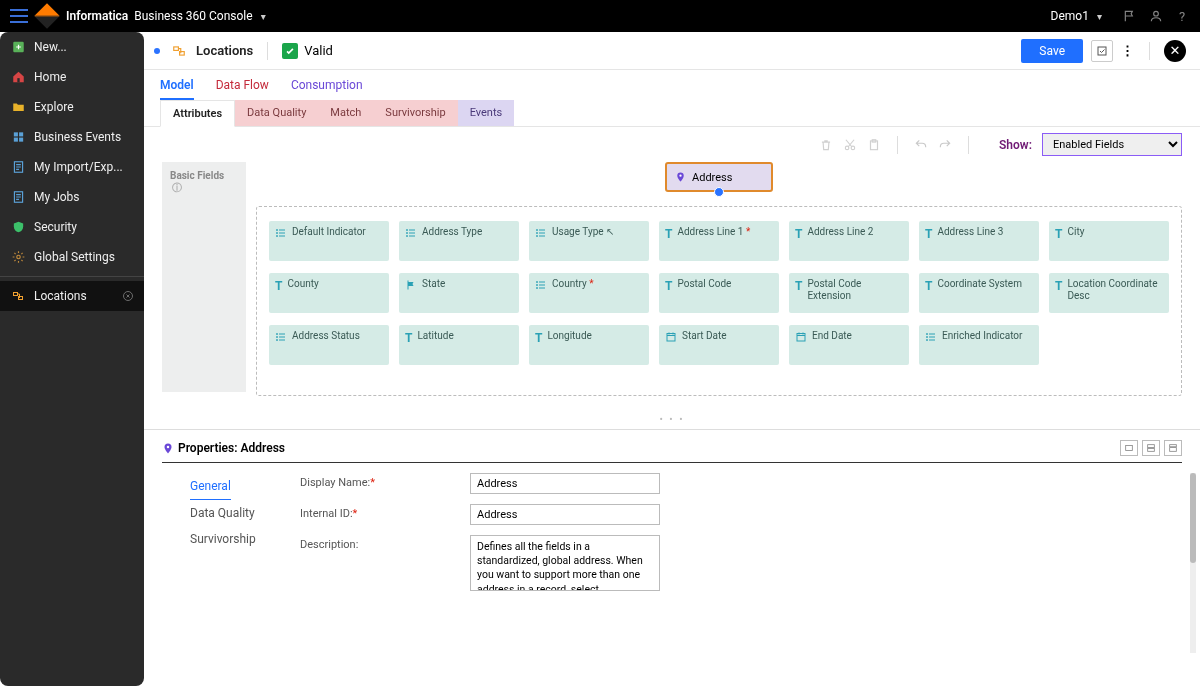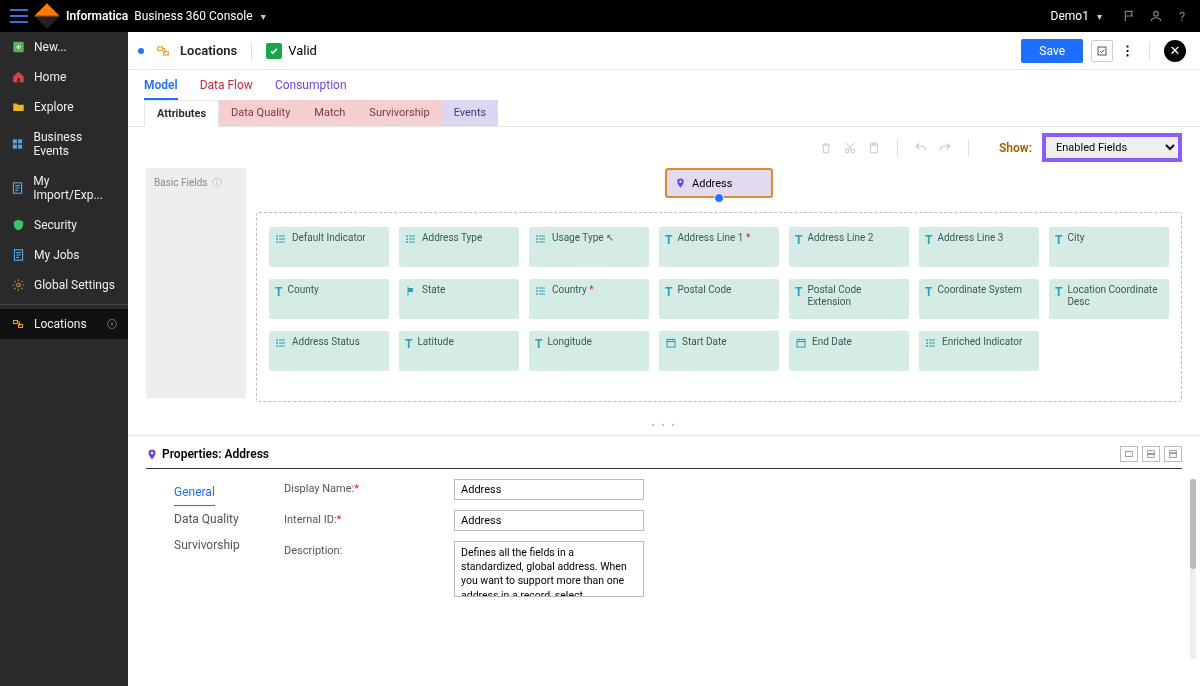--- a/index.html
+++ b/index.html
@@ -8,21 +8,21 @@
   .hamburger { width: 18px; height: 14px; display: flex; flex-direction: column; justify-content: space-between; margin-right: 10px; cursor: pointer; }
   .hamburger span { display: block; height: 2px; background: #3a6fd8; }
   .logo { width: 18px; height: 18px; background: linear-gradient(135deg,#ff7b00 45%,#222 55%); transform: rotate(45deg); margin-right: 10px; }
   .brand { font-weight: 600; margin-right: 6px; }
   .product { margin-right: 4px; }
   .chev { font-size: 10px; opacity:.8; margin-left:4px;}
   .topbar .spacer { flex: 1; }
   .user { margin-right: 10px; display:flex; align-items:center; gap:4px;margin-left:24px;}
   .topicon { width: 16px; height: 16px; display:inline-flex; align-items:center; justify-content:center; opacity:.7; margin-left:10px;}
   .app { display: flex; height: calc(686px - 32px); }
-  .sidebar { width: 160px; background: #2a2a2a; color: #eee; font-size: 12px; }
+  .sidebar { width: 160px; background: #2a2a2a; color: #eee; font-size: 12px; border-radius: 8px; }
   .sb-item { display: flex; align-items: center; padding: 8px 10px; gap: 8px; cursor: pointer; }
   .sb-item.active { background: #111; }
   .sb-ico { width: 16px; height: 14px; display:inline-flex; align-items:center; justify-content:center; }
   .sb-close { margin-left:auto; opacity:.6; }
   .main { flex: 1; display: flex; flex-direction: column; position: relative; }
   .pagehdr { height: 38px; border-bottom: 1px solid #e5e5e5; display: flex; align-items: center; padding: 0 14px 0 10px; gap: 8px; font-size: 13px; }
   .dotblue { width:6px;height:6px;border-radius:50%;background:#2b73ff; margin-right:2px;}
   .iconbox { width:18px;height:18px;display:inline-flex;align-items:center;justify-content:center;}
   .page-title { font-weight:600; color:#222; }
   .vsep { width:1px; height:18px; background:#ddd; margin:0 6px; }
@@ -38,24 +38,24 @@
   .tabs1 .t.active{ color:#1f6fff; border-bottom:2px solid #1f6fff; font-weight:600;}
   .tabs1 .t.red{ color:#c42b3b; }
   .tabs2 { display:flex; padding:0 16px; font-size:11px; border-bottom:1px solid #e5e5e5; }
   .tabs2 .st { padding:6px 12px; cursor:pointer; color:#555;}
   .tabs2 .st.active{ background:#fff; border:1px solid #e5e5e5; border-bottom:1px solid #fff; margin-bottom:-1px; font-weight:600; color:#222;}
   .tabs2 .st.pink{ background:#f6cfd1; color:#7a3a3e;}
   .tabs2 .st.purple{ background:#dcd6f2; color:#4a3a7a;}
   .canvaswrap { flex:1; overflow:auto; }
   .toolbar2 { display:flex; align-items:center; justify-content:flex-end; gap:10px; padding:6px 18px 0; font-size:12px; color:#777;}
   .toolbar2 .ico{opacity:.45; cursor:pointer;}
-  .toolbar2 .lbl{color:#a16207;font-weight:600;margin-left:14px;}
-  .toolbar2 select{border:4px solid #8b5cf6;padding:3px 6px;font-size:11px;min-width:140px;}
+  .toolbar2 .lbl{color:#701a75;font-weight:600;margin-left:14px;}
+  .toolbar2 select{border:1px solid #8b5cf6;padding:3px 6px;font-size:11px;min-width:140px;}
   .stage { display:flex; padding:6px 18px 14px; gap:0; }
-  .basic { width:100px; background:#edeeee; padding:8px; font-size:10px; color:#888; align-self:flex-start; height:230px;}
+  .basic { width:84px; background:#edeeee; padding:8px; font-size:10px; color:#888; align-self:flex-start; height:230px;font-weight:bold;}
   .canvas { flex:1; padding:0 0 0 10px; }
   .addrchip { width:108px; margin:0 auto 14px; border:2px solid #e08a2c; background:#e2dbef; border-radius:3px; padding:6px 8px; font-size:11px; display:flex; align-items:center; gap:6px; position:relative;}
   .addrchip::after{content:"";position:absolute;bottom:-7px;left:50%;transform:translateX(-50%);width:8px;height:8px;border-radius:50%;background:#2b73ff;border:1px solid #fff;}
   .fields { border:1px dashed #bcbcbc; border-radius:3px; padding:14px 12px 18px; }
   .frow { display:flex; gap:10px; margin-bottom:12px; }
   .fcard { width:120px; height:40px; background:#d5ebe6; border-radius:2px; padding:5px 6px; font-size:10px; color:#3a5a55; display:flex; gap:5px; cursor:pointer; line-height:1.2;}
   .fcard .fi{color:#2aa1b5;flex-shrink:0;margin-top:1px;}
   .req{color:#d21;}
   .griphandle{display:flex;justify-content:center;padding:4px 0;color:#bbb;font-size:10px;letter-spacing:2px;cursor:row-resize;}
   .props { border-top:1px solid #ddd; padding:6px 18px 0; }
@@ -156,33 +156,33 @@
             <svg width="15" height="14" viewBox="0 0 24 24">
               <rect x="5" y="3" width="14" height="18" fill="none" stroke="#5aa0d6" stroke-width="2"></rect>
               <path d="M8 8h8M8 12h8M8 16h5" stroke="#5aa0d6" stroke-width="2"></path>
             </svg>
           </span>
           <span>My Import/Exp...</span>
         </div>
         <div class="sb-item">
           <span class="sb-ico">
             <svg width="15" height="14" viewBox="0 0 24 24">
-              <path fill="#3cc06a" d="M12 3l8 3v5c0 5-3 9-8 10-5-1-8-5-8-10V6z"></path>
-            </svg>
-          </span>
-          <span>Security</span>
-        </div>
-        <div class="sb-item">
-          <span class="sb-ico">
-            <svg width="15" height="14" viewBox="0 0 24 24">
               <rect x="5" y="3" width="14" height="18" fill="none" stroke="#5aa0d6" stroke-width="2"></rect>
               <path d="M8 8h8M8 12h8M8 16h5" stroke="#5aa0d6" stroke-width="2"></path>
             </svg>
           </span>
           <span>My Jobs</span>
+        </div>
+        <div class="sb-item">
+          <span class="sb-ico">
+            <svg width="15" height="14" viewBox="0 0 24 24">
+              <path fill="#3cc06a" d="M12 3l8 3v5c0 5-3 9-8 10-5-1-8-5-8-10V6z"></path>
+            </svg>
+          </span>
+          <span>Security</span>
         </div>
         <div class="sb-item">
           <span class="sb-ico">
             <svg width="15" height="14" viewBox="0 0 24 24">
               <circle cx="12" cy="12" r="3" fill="none" stroke="#c08a3c" stroke-width="2"></circle>
               <path stroke="#c08a3c" stroke-width="2" d="M12 2v3M12 19v3M2 12h3M19 12h3M5 5l2 2M17 17l2 2M19 5l-2 2M7 17l-2 2"></path>
             </svg>
           </span>
           <span>Global Settings</span>
         </div>

